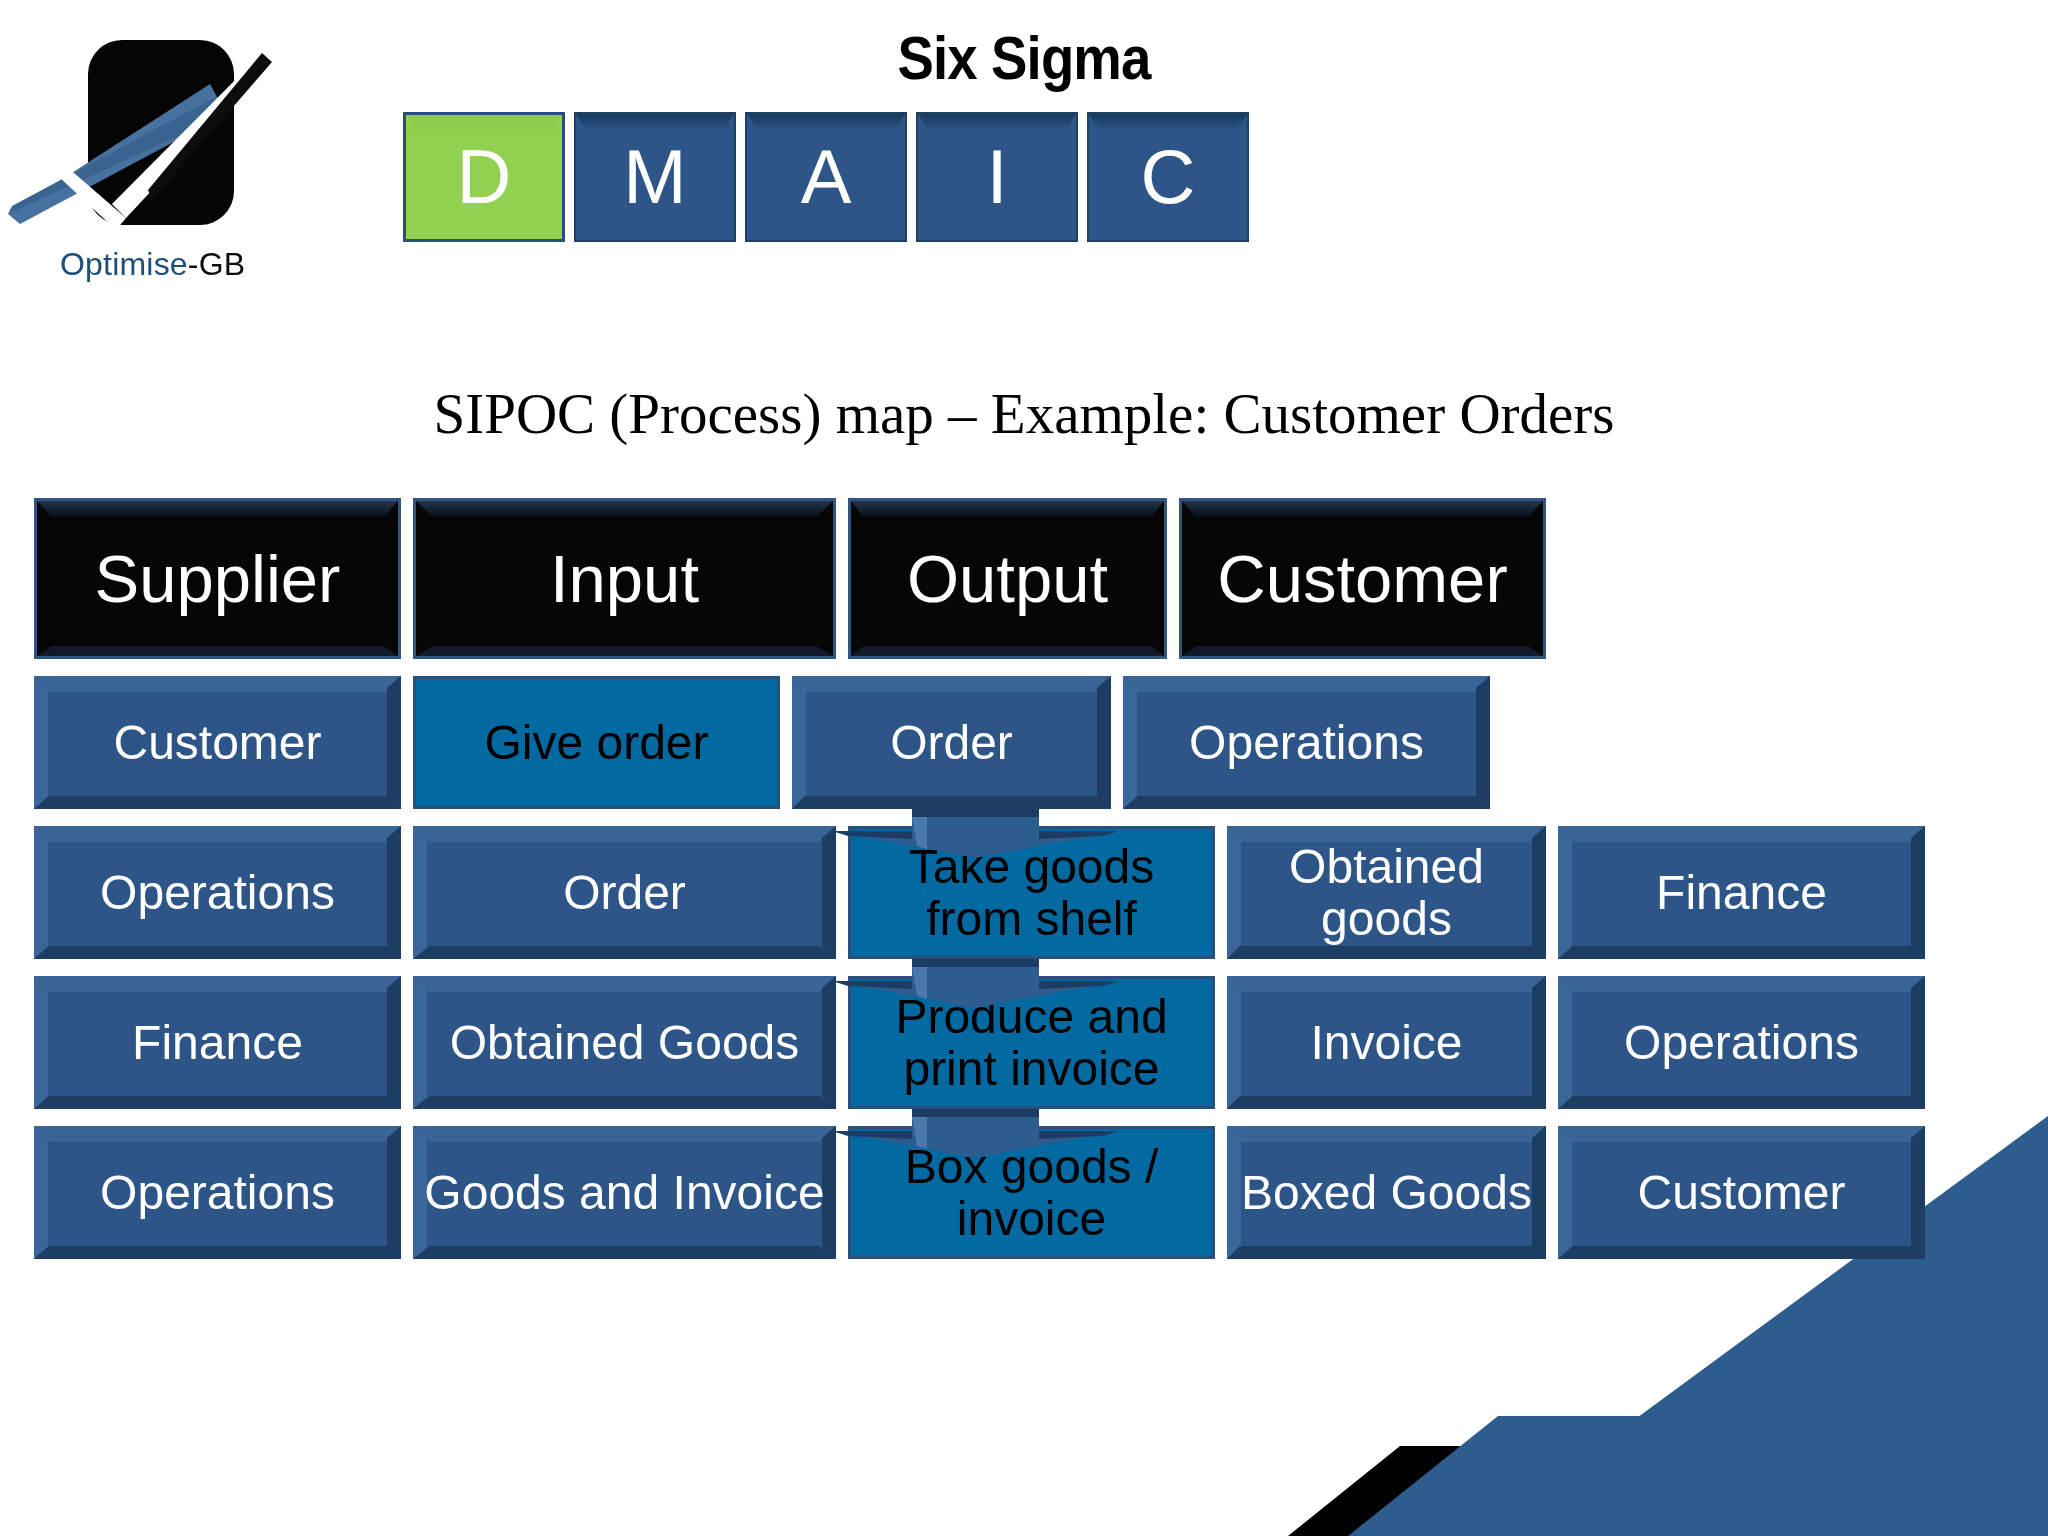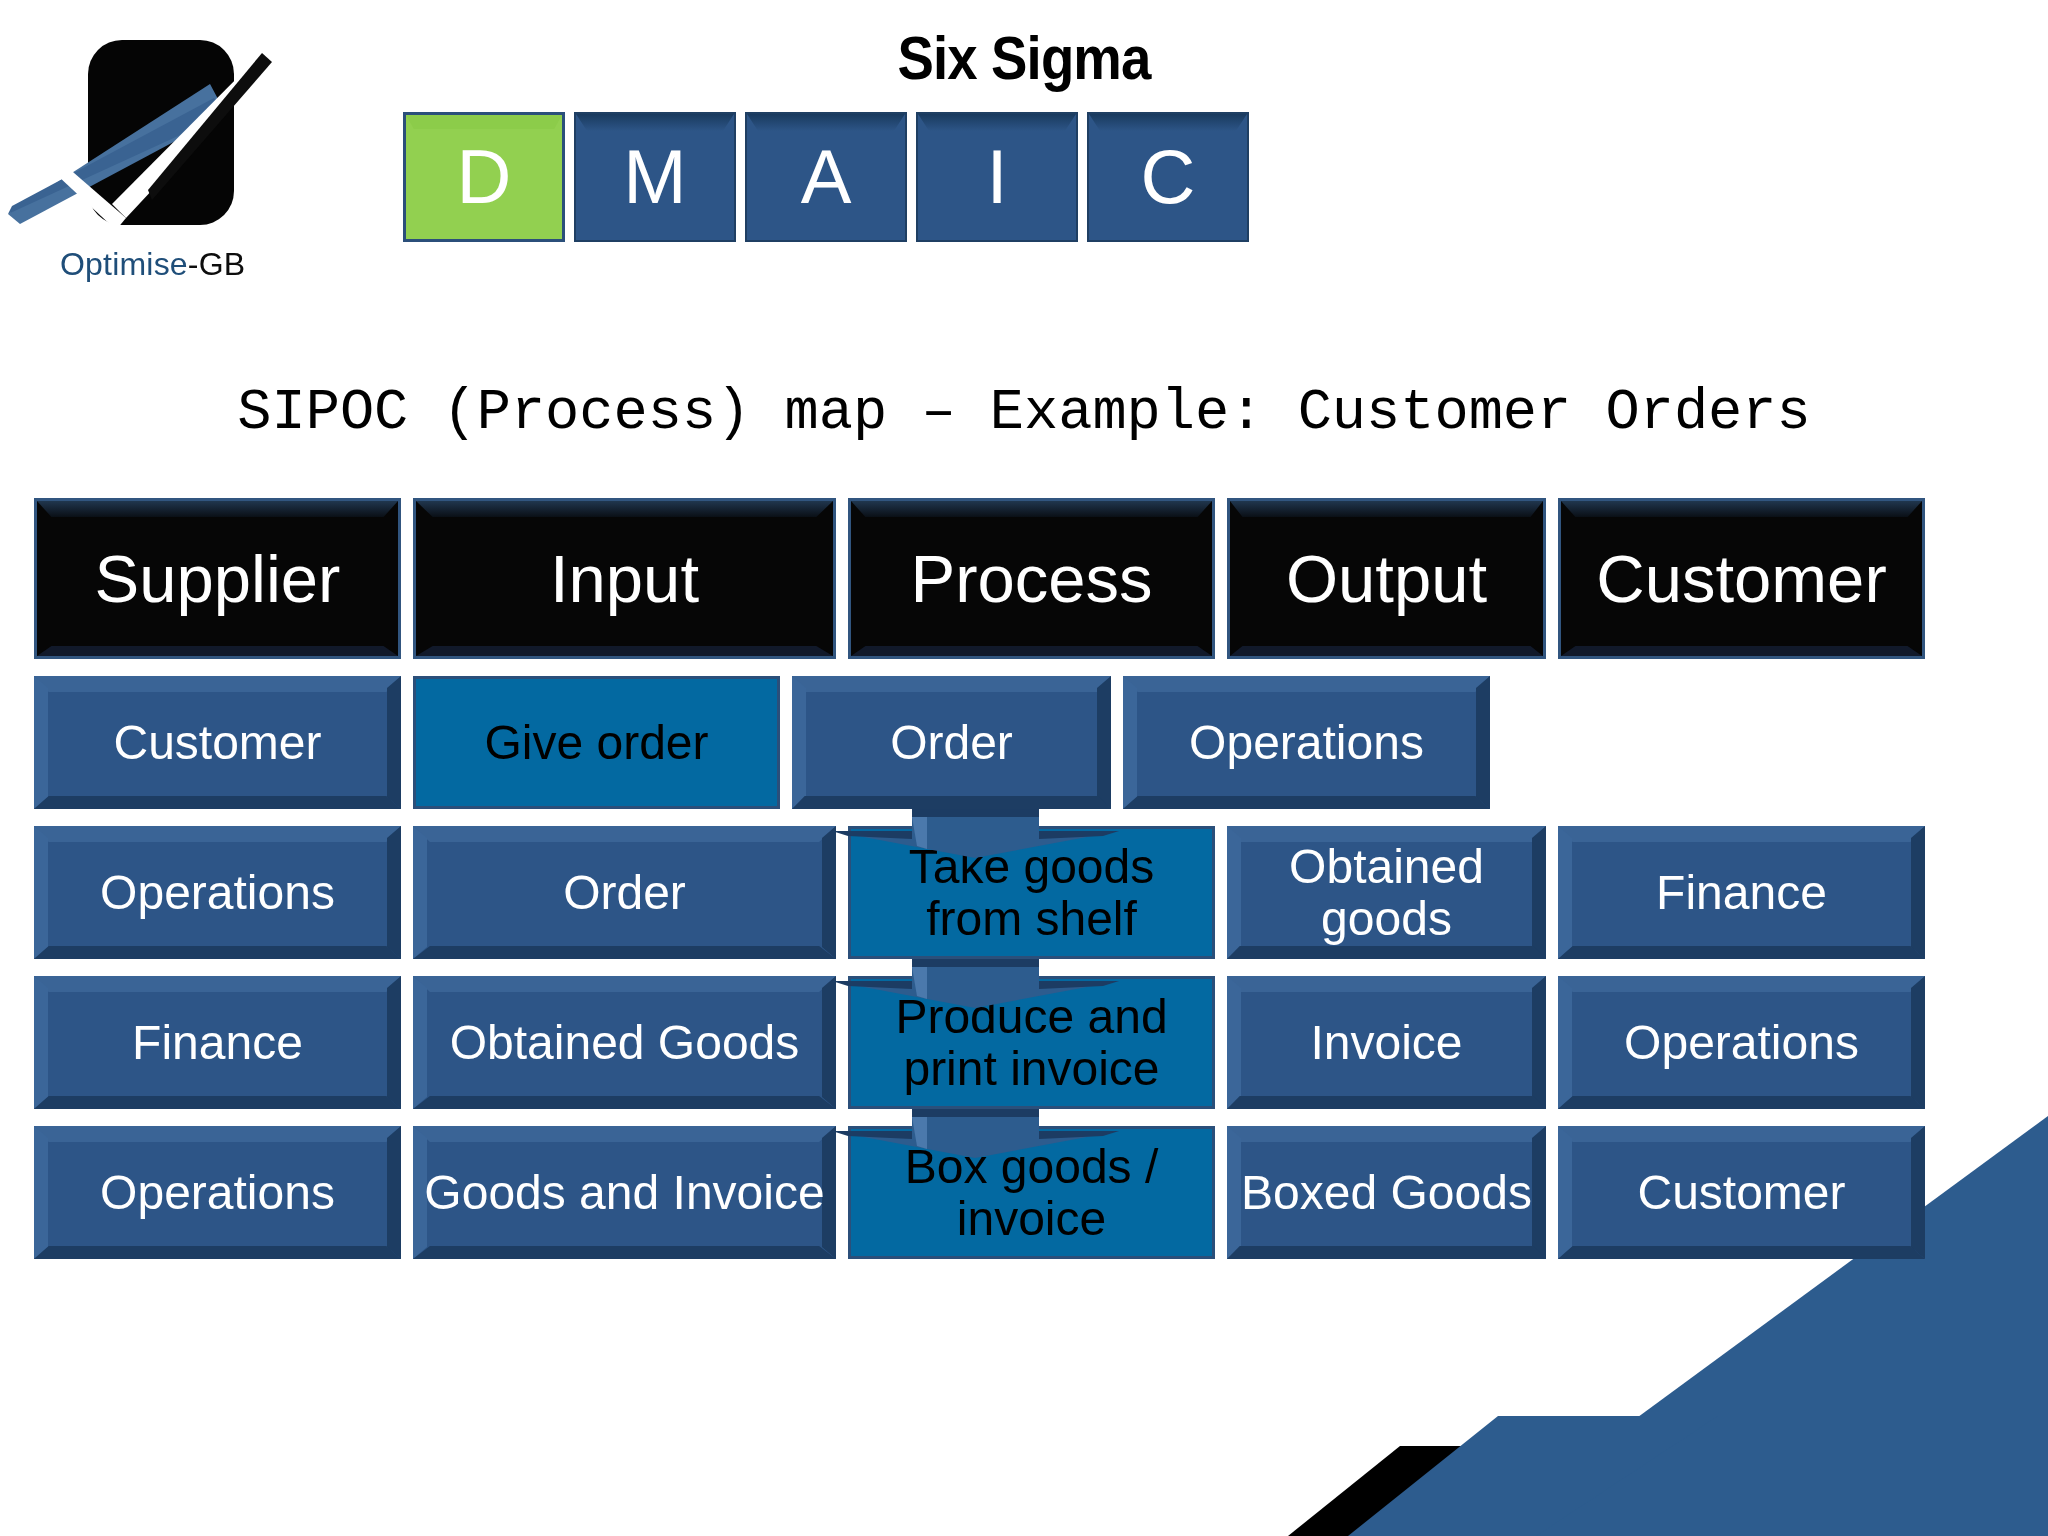--- a/index.html
+++ b/index.html
@@ -84,21 +84,21 @@
     background:#8ccc4a;
     clip-path:polygon(0 0,100% 0,95% 100%,5% 100%);
   }
   .dmaic-label{position:relative;z-index:2;}
 
   
   #sipoc-caption{
     position:absolute; left:0; top:381px; width:2048px;
     text-align:center;
     font-size:57px; color:#000;
-    font-family:Liberation Mono, monospace;
+    font-family:Liberation Serif, serif;
   }
 
   
   #sipoc-table{
     position:absolute; left:34px; top:498px;
     width:1953px;
     z-index:2;
   }
   .sipoc-row{display:flex; gap:12px; margin-bottom:17px;}
   .cell{
@@ -222,23 +222,20 @@
 
 <div id="sipoc-table">
 
   <div class="sipoc-row header-row">
     <div class="cell col-0">
       <span class="cell-text">Supplier</span>
     </div>
     <div class="cell col-1">
       <span class="cell-text">Input</span>
     </div>
-    <div class="cell col-2">
-      <span class="cell-text">Process</span>
-    </div>
     <div class="cell col-3">
       <span class="cell-text">Output</span>
     </div>
     <div class="cell col-4">
       <span class="cell-text">Customer</span>
     </div>
   </div>
 
   <div class="sipoc-row data-row">
     <div class="cell col-0 blue">

